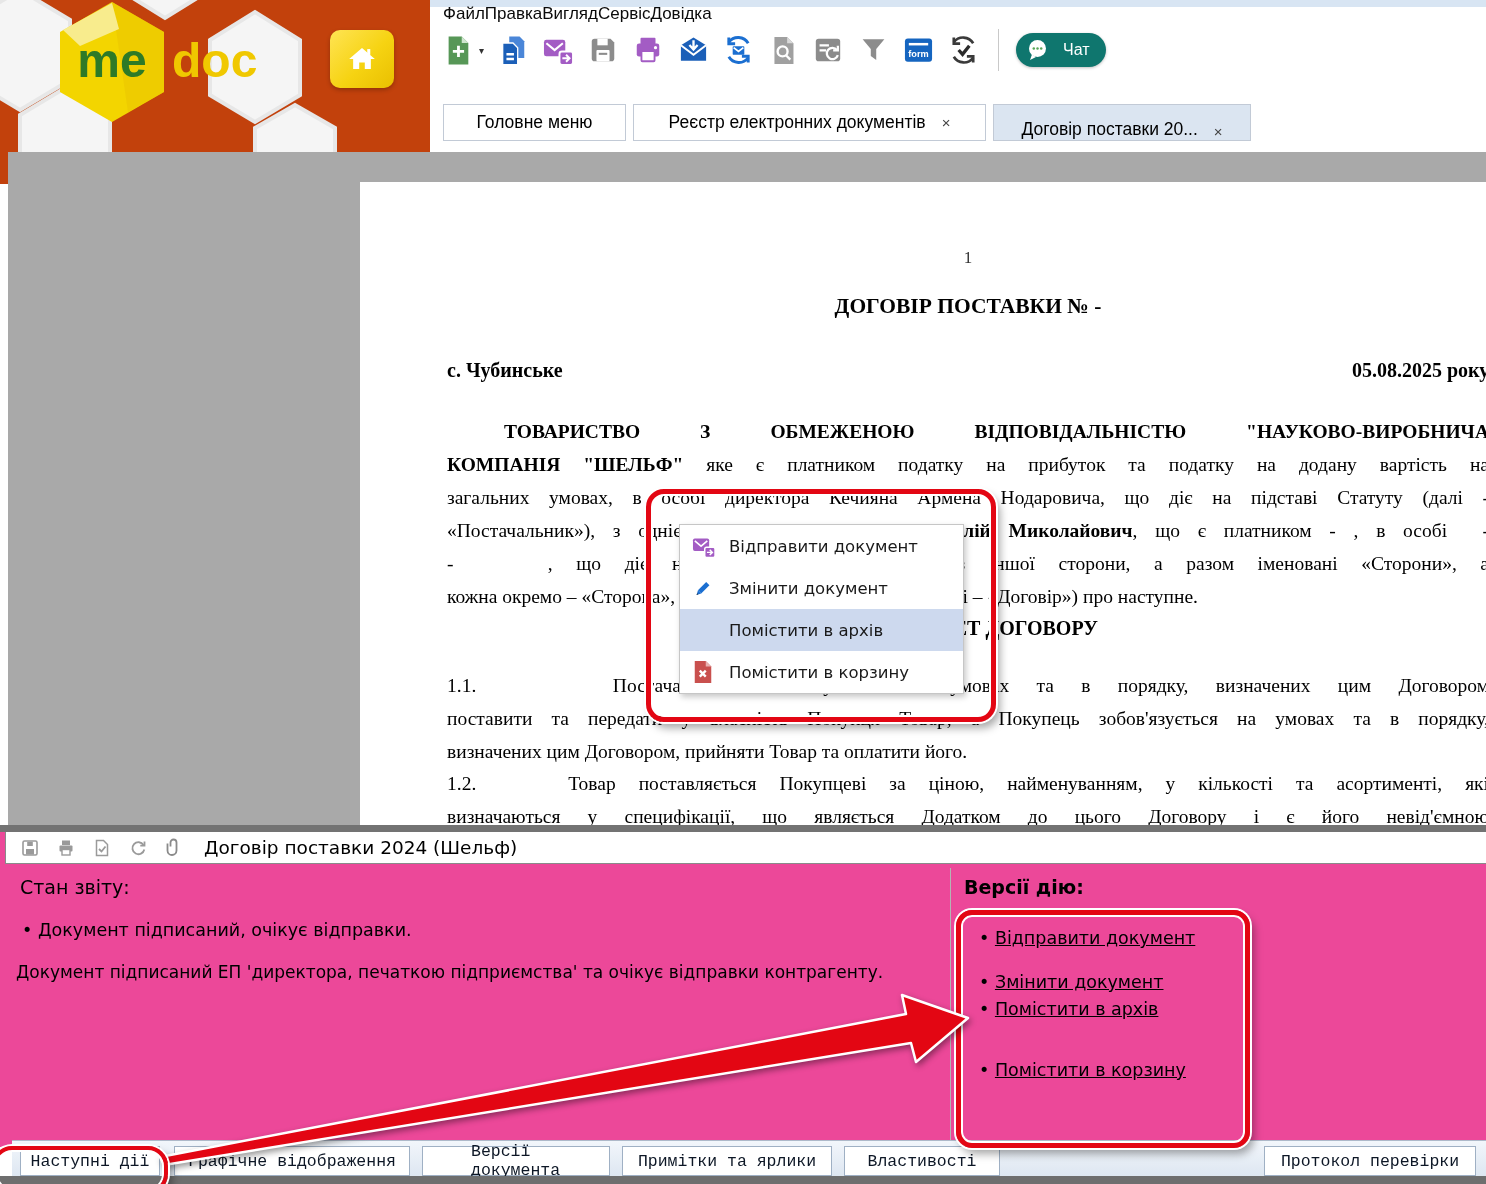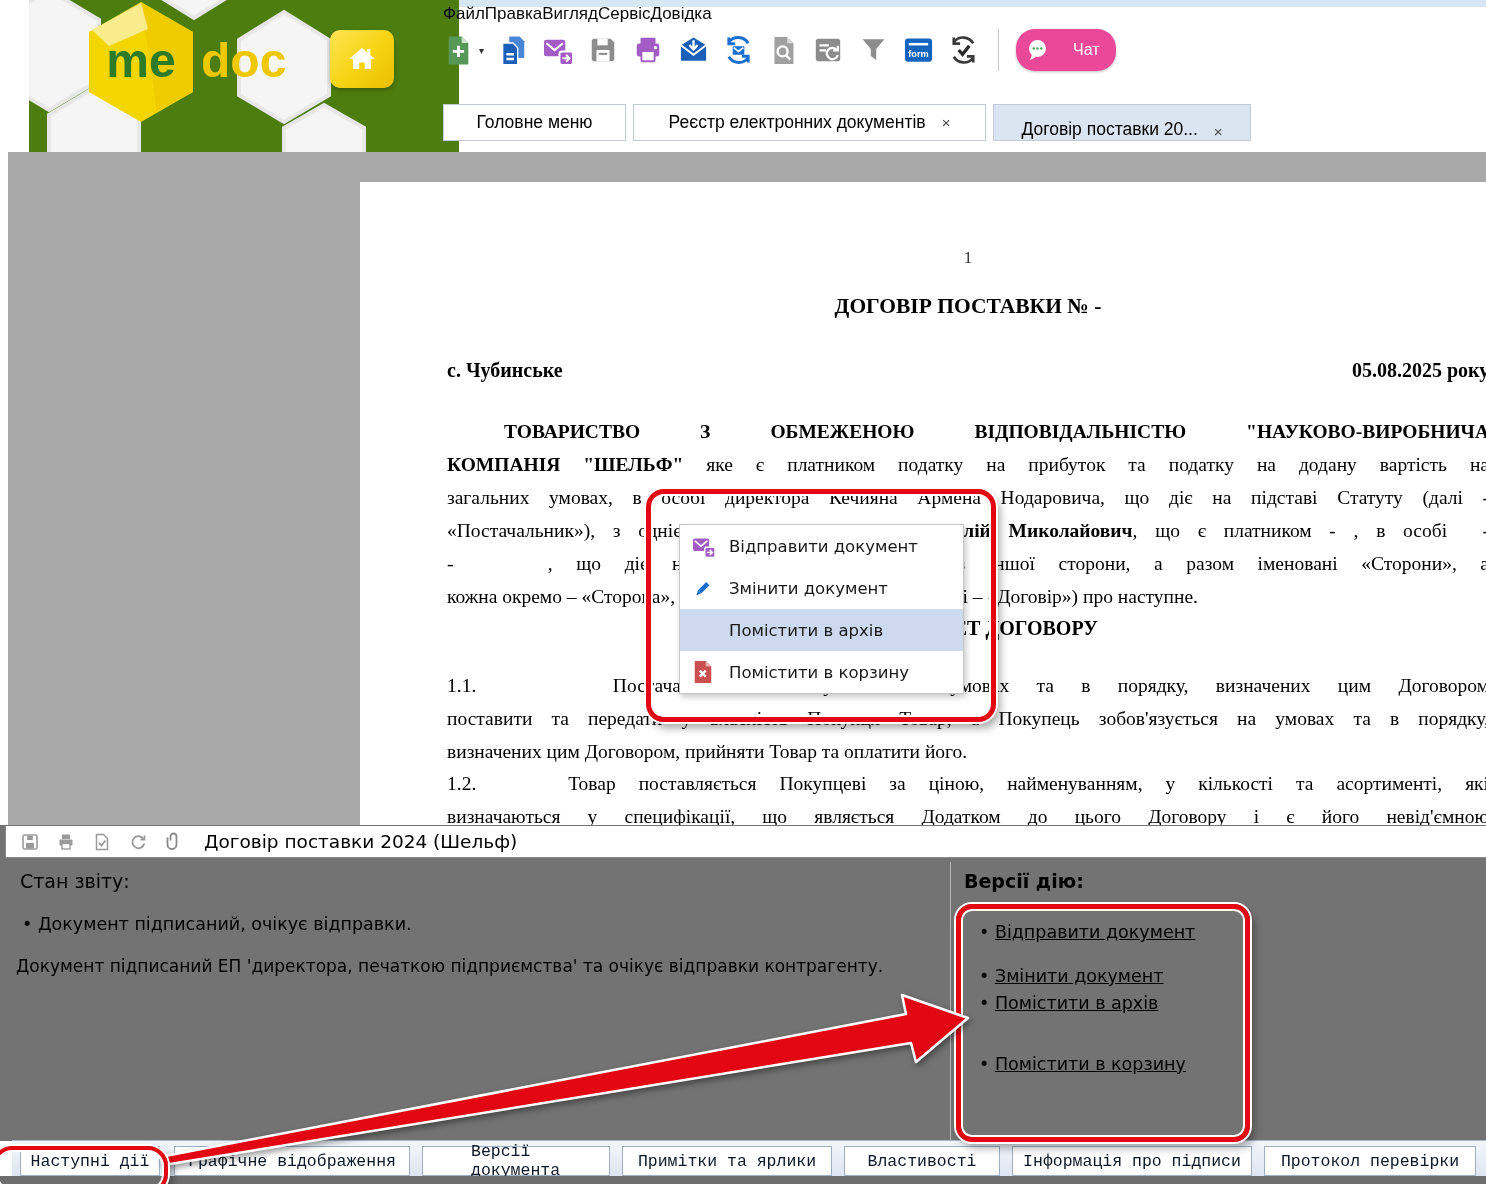--- a/index.html
+++ b/index.html
@@ -1,30 +1,30 @@
 <!DOCTYPE html>
 <html><head>
 <meta charset="utf-8">
 <style>
   html,body{margin:0;padding:0;overflow:hidden;}
   body{width:1486px;height:1184px;position:relative;background:#fff;font-family:"Liberation Sans",sans-serif;}
   .abs{position:absolute;}
   
   #topstrip{position:absolute;left:430px;top:0;right:0;height:7px;background:#d8e5f3;}
-  #logo-area{position:absolute;left:0;top:0;width:430px;height:184px;overflow:hidden;background:#4d7c0f;margin-left:29px;}
+  #logo-area{position:absolute;left:0;top:0;width:430px;height:184px;overflow:hidden;background:#c2410c;}
   #home-btn{position:absolute;left:330px;top:30px;width:64px;height:58px;border-radius:10px;
     background:linear-gradient(135deg,#ffe454 0%,#f6d312 55%,#e9bf00 100%);box-shadow:0 2px 4px rgba(0,0,0,.25);
     display:flex;align-items:center;justify-content:center;cursor:pointer;}
   #menubar{position:absolute;left:443px;top:4px;display:flex;font-size:17px;color:#0a0a0a;}
   #menubar span{cursor:default;}
   #toolbar{position:absolute;left:440px;top:28px;height:44px;display:flex;align-items:center;gap:9px;}
   .tbi{width:36px;height:40px;display:flex;align-items:center;justify-content:center;border-radius:4px;}
   .caret{font-size:10px;color:#333;margin-left:-6px;margin-right:2px;}
   .tsep{width:1px;height:42px;background:#c9c9c9;margin:0 8px;}
-  #chat-btn{height:42px;padding:0 16px 0 10px;border-radius:19px;background:#ec4899;display:flex;align-items:center;gap:23px;
+  #chat-btn{height:34px;padding:0 16px 0 10px;border-radius:19px;background:#0f766e;display:flex;align-items:center;gap:13px;
     color:#fff;font-size:16px;box-shadow:0 1px 3px rgba(0,0,0,.25);}
   
   .ttab{position:absolute;top:104px;height:37px;background:#fff;border:1px solid #c2cad6;box-sizing:border-box;
     display:flex;align-items:center;justify-content:center;gap:16px;font-size:17.5px;color:#000;}
   #tab3{background:#dbe5f1;align-items:flex-end;}
   .tclose{color:#444;font-size:15px;cursor:pointer;}
   
   #viewer{position:absolute;left:8px;top:152px;right:0;height:673px;background:#a9a9a9;overflow:hidden;}
   #page{position:absolute;left:352px;top:30px;right:0;bottom:0;background:#fff;}
   #pagec{position:absolute;left:87px;top:0;width:1042px;height:100%;font-family:"Liberation Serif",serif;color:#000;}
@@ -40,21 +40,21 @@
   #dheading{top:434px;left:413px;font-weight:bold;font-size:20px;}
   
   .red-box{position:absolute;border:5px solid #e30613;border-radius:18px;
     box-shadow:0 0 0 2px #fff,inset 0 0 0 2px #fff,4px 6px 9px rgba(0,0,0,.35);z-index:35;}
   #cmenu{position:absolute;left:679px;top:524px;width:283px;background:#fff;border:1px solid #c6c6c6;
     box-shadow:2px 3px 6px rgba(0,0,0,.22);z-index:30;font-family:"DejaVu Sans","Liberation Sans",sans-serif;}
   .cmrow{height:42px;display:flex;align-items:center;padding-left:12px;gap:13px;font-size:16.5px;color:#1a1a1a;cursor:pointer;}
   .cmrow.hl{background:#cdd9ee;}
   .cmicon{width:24px;height:26px;flex:0 0 24px;display:flex;align-items:center;}
   
-  #panel{position:absolute;left:0;top:825px;width:100%;height:315px;background:#737373;border-top:1px solid #737373;
+  #panel{position:absolute;left:0;top:825px;width:100%;height:315px;background:#ec4899;border-top:7px solid #737373;
     font-family:"DejaVu Sans","Liberation Sans",sans-serif;}
   #pstrip{position:absolute;left:5px;top:0;right:0;height:31px;border-bottom:1px solid #8a8a8a;border-left:1px solid #8a8a8a;
     display:flex;align-items:center;gap:17px;padding-left:14px;background:#fff;}
   #ptitle{font-size:18.5px;color:#000;margin-left:4px;}
   .sico{width:19px;height:19px;display:flex;align-items:center;justify-content:center;}
   #status-heading{left:20px;top:44px;font-weight:normal;font-size:19px;color:#000;}
   #status-bullet{left:22px;top:88px;font-size:17.5px;color:#000;}
   #status-detail{left:16px;top:130px;font-size:17px;color:#000;}
   #pdivider{left:950px;top:36px;width:1px;height:279px;background:#b4b4b4;}
   #action-heading{left:964px;top:44px;font-weight:bold;font-size:19px;color:#000;}
@@ -367,23 +367,20 @@
     </div>
   <div class="btab" style="left:410px;width:188px;padding-left:48px;">
       <span>Версії документа</span>
     </div>
   <div class="btab" style="left:610px;width:210px;">
       <span>Примітки та ярлики</span>
     </div>
   <div class="btab" style="left:832px;width:156px;">
       <span>Властивості</span>
     </div>
-  <div class="btab" style="left:1000px;width:240px;">
-      <span>Інформація про підписи</span>
-    </div>
   <div class="btab" style="left:1252px;width:212px;">
       <span>Протокол перевірки</span>
     </div>
 </div>
 <div id="bottombar"></div>
 
 <svg id="arrow-svg" width="1486" height="1184" viewBox="0 0 1486 1184">
   <polygon points="160,1157 906,1014 902,995 968,1018 916,1062 911,1043 164,1165" fill="#e30613" stroke="#ffffff" stroke-width="2.5" stroke-linejoin="round" style="filter:drop-shadow(2px 3px 3px rgba(0,0,0,0.4));"></polygon>
 </svg>
 <div id="tab-annot" class="abs red-box" style="border-width:4px;"></div>

